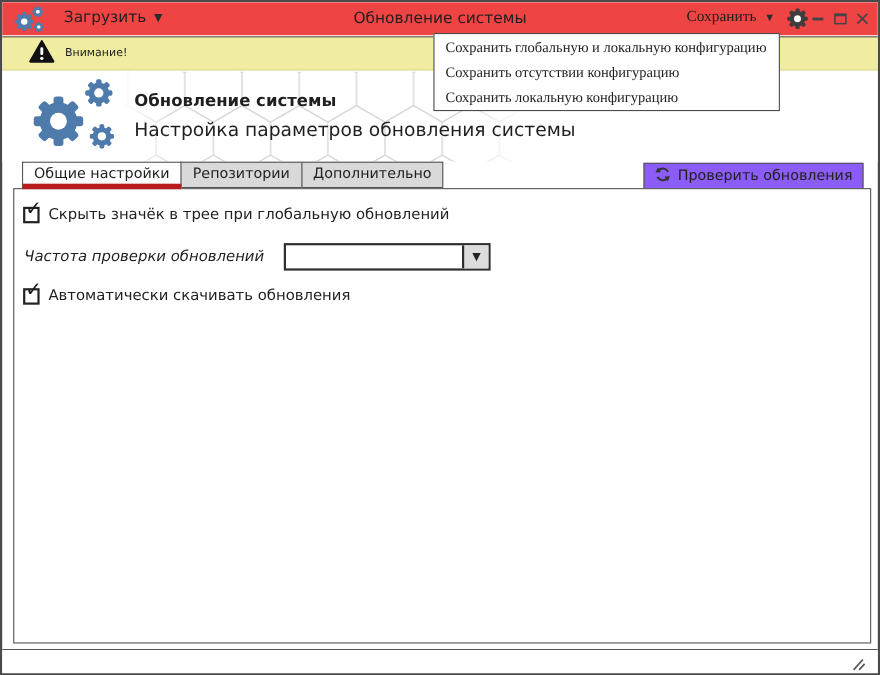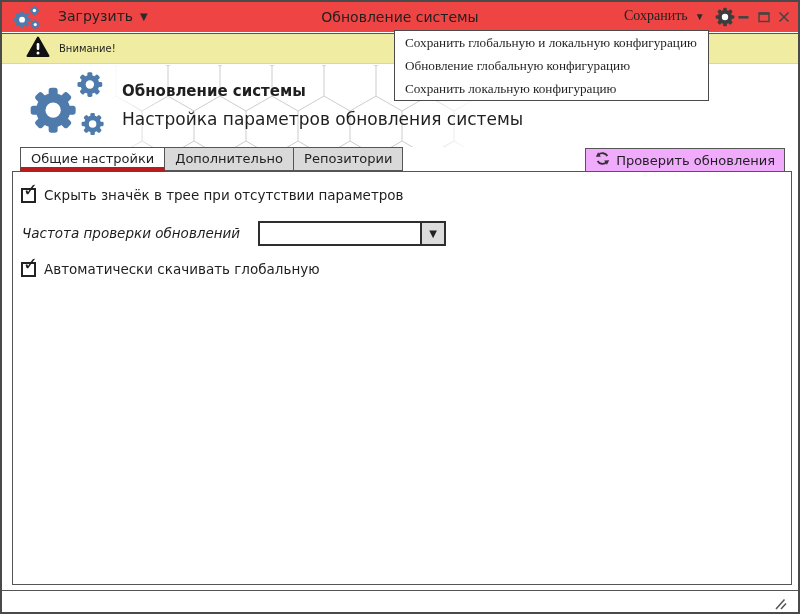--- a/index.html
+++ b/index.html
@@ -35,21 +35,21 @@
   .header-subtitle { font-size:17px; font-weight:400; }
 
   
   .savemenu { position:absolute; left:392px; top:28px; width:315px; background:#fff; border:1px solid #4a4a4a; z-index:30;font-family:Liberation Serif, serif; }
   .savemenu .mitem { font-size:13.2px; padding:3px 10px 4px 10px; height:23px; line-height:17px; cursor:default; }
 
   
   .tabrow { position:absolute; top:145px; left:18px; height:25px; display:flex; z-index:5; }
   .tab { height:24px; line-height:22px; padding:0 10px; font-size:13px; border:1px solid #555; background:#d9d9d9; margin-left:-1px; cursor:default; }
   .tab.active { background:#fff; border-bottom:5px solid #b91c1c; height:25px; margin-left:0; z-index:6; }
-  .check-btn { position:absolute; top:146px; right:13px; height:24px; display:flex; align-items:center; gap:6px; padding:0 9px; font-size:13px; background:#f0abfc; border:1px solid #555; cursor:default; }
+  .check-btn { position:absolute; top:146px; right:13px; height:24px; display:flex; align-items:center; gap:6px; padding:0 9px; font-size:13px; background:#8b5cf6; border:1px solid #555; cursor:default; }
 
   
   .content { position:absolute; left:10px; top:169px; width:780px; height:414px; border:1px solid #555; background:#fff; padding:12px 8px; }
   .row { display:flex; align-items:center; }
   .cb-row { margin-bottom:0; height:22px; }
   .checkbox { position:relative; width:15px; height:15px; border:2px solid #222; background:#fff; flex:0 0 auto; }
   .checkbox .chk { position:absolute; left:0px; top:-9px; font-size:18px; font-weight:bold; color:#1a1a1a; line-height:18px; }
   .cb-label { margin-left:8px; font-size:13.5px; }
   .freq-row { margin-top:14px; margin-bottom:12px; height:26px; }
   .freq-label { font-size:13.5px; margin-left:1px;font-style:italic; }
@@ -154,62 +154,62 @@
       </svg>
     </span>
     <div class="header-text">
       <div class="header-title">Обновление системы</div>
       <div class="header-subtitle">Настройка параметров обновления системы</div>
     </div>
   </div>
 
   <div class="savemenu">
     <div class="mitem">Сохранить глобальную и локальную конфигурацию</div>
-    <div class="mitem">Обновление глобальную конфигурацию</div>
+    <div class="mitem">Сохранить отсутствии конфигурацию</div>
     <div class="mitem">Сохранить локальную конфигурацию</div>
   </div>
 
   <div class="tabrow">
     <div class="tab active">Общие настройки</div>
+    <div class="tab">Репозитории</div>
     <div class="tab">Дополнительно</div>
-    <div class="tab">Репозитории</div>
   </div>
   <div class="check-btn">
     <span>
       <svg width="15" height="15" viewBox="0 0 16 16">
         <g fill="none" stroke="#333" stroke-width="2">
           <path d="M13.2 5.4 A6 6 0 0 0 3.6 4.2"></path>
           <path d="M2.8 10.6 A6 6 0 0 0 12.4 11.8"></path>
         </g>
         <polygon points="0.9,6.2 6.2,6.0 3.3,1.4" fill="#333"></polygon>
         <polygon points="15.1,9.8 9.8,10.0 12.7,14.6" fill="#333"></polygon>
       </svg>
     </span>
     <span>Проверить обновления</span>
   </div>
 
   <div class="content">
     <div class="row cb-row">
       <span class="checkbox">
         <span class="chk">✓</span>
       </span>
-      <span class="cb-label">Скрыть значёк в трее при отсутствии параметров</span>
+      <span class="cb-label">Скрыть значёк в трее при глобальную обновлений</span>
     </div>
     <div class="row freq-row">
       <span class="freq-label">Частота проверки обновлений</span>
       <div class="combobox">
         <span class="combo-value">каждые 3 часа</span>
         <span class="combo-arrow">▼</span>
       </div>
     </div>
     <div class="row cb-row">
       <span class="checkbox">
         <span class="chk">✓</span>
       </span>
-      <span class="cb-label">Автоматически скачивать глобальную</span>
+      <span class="cb-label">Автоматически скачивать обновления</span>
     </div>
   </div>
 
   <div class="statusline"></div>
   <div class="statusbar"></div>
   <span class="grip">
     <svg width="15" height="13" viewBox="0 0 15 13">
       <path d="M3 11 L11.5 1.5 M8 11 L13 5.5" stroke="#555" stroke-width="1.5" fill="none"></path>
     </svg>
   </span>

